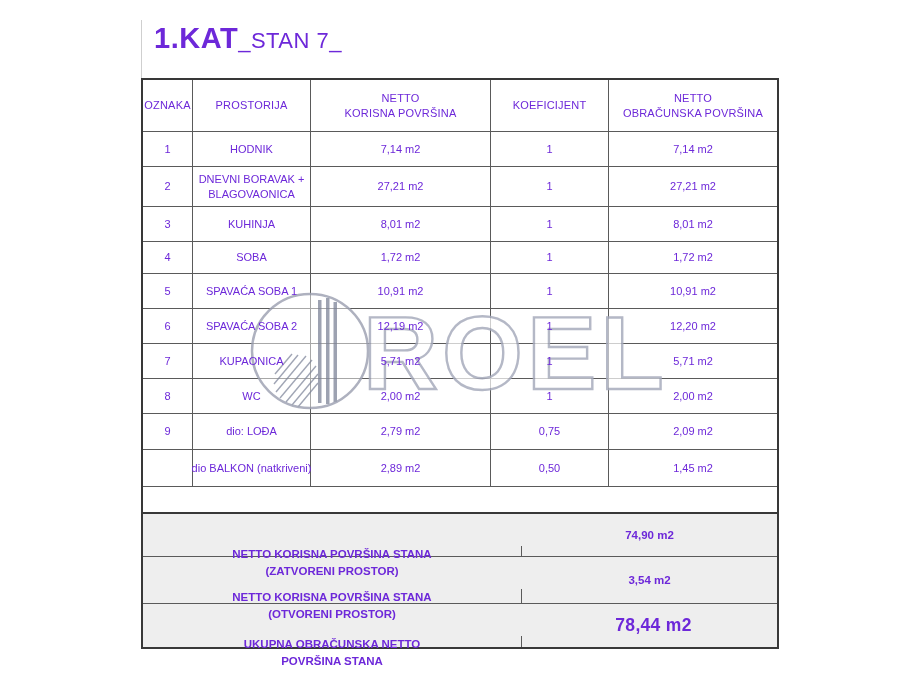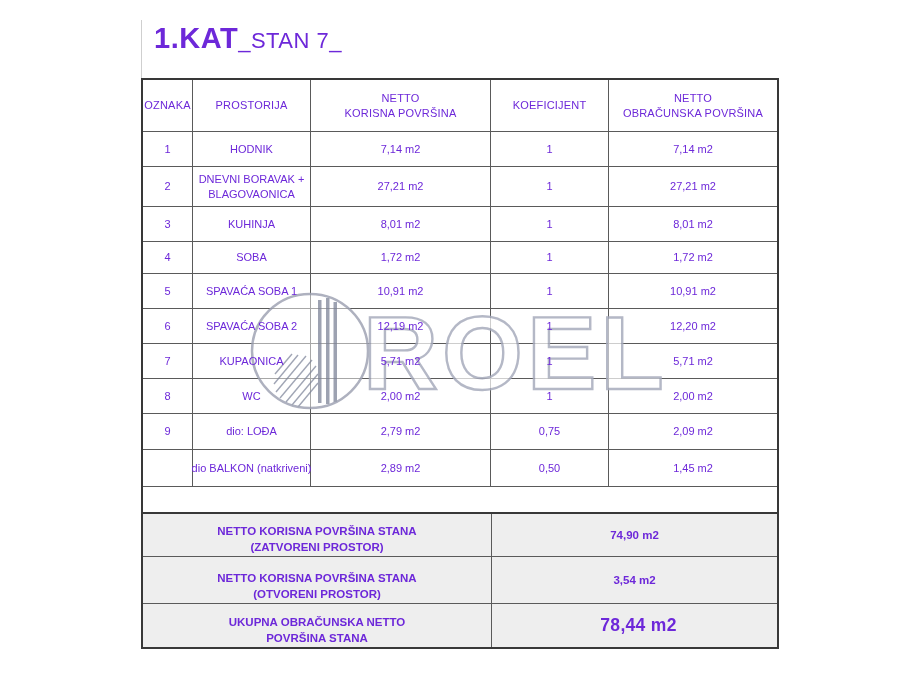--- a/index.html
+++ b/index.html
@@ -21,22 +21,22 @@
   .hdr .td{letter-spacing:0.2px;}
   .h35{height:35px;} .h40{height:40px;} .h32{height:32px;} .h36{height:36px;} .h37{height:37px;}
   .ct{position:relative;z-index:3;padding:1px 3px;display:block;}
   .tight .ct{font-size:11px;white-space:nowrap;padding:1px 4px;}
   
   .spacer{height:27px;border-bottom:2px solid #383838;background:#fff;box-sizing:border-box;}
   
   .sumrow{display:flex;background:#eeeeee;border-bottom:1px solid #5a5a5a;box-sizing:border-box;}
   .sumrow:last-child{border-bottom:none;}
   .sr1{height:43px;} .sr2{height:47px;} .sr3{height:43px;gap:8px;}
-  .sl{width:349px;border-right:1px solid #5a5a5a;display:flex;flex-direction:column;align-items:center;justify-content:flex-end;
-      text-align:center;font-weight:bold;font-size:11.5px;line-height:1.45;box-sizing:border-box;}
+  .sl{width:379px;border-right:1px solid #5a5a5a;display:flex;flex-direction:column;align-items:center;justify-content:space-between;
+      text-align:center;font-weight:bold;font-size:11.5px;line-height:1.45;box-sizing:border-box;margin-top:32px;}
   .sv{flex:1;display:flex;align-items:center;justify-content:center;font-weight:bold;font-size:11.5px;}
   .sr3 .sv{font-size:17.5px;letter-spacing:0.3px;}
   
   .wm{position:absolute;left:245px;top:286px;z-index:2;opacity:0.85;pointer-events:none;}
 </style>
 </head>
 <body>
 
 <div class="canvas">
   <div class="left-rule"></div>

